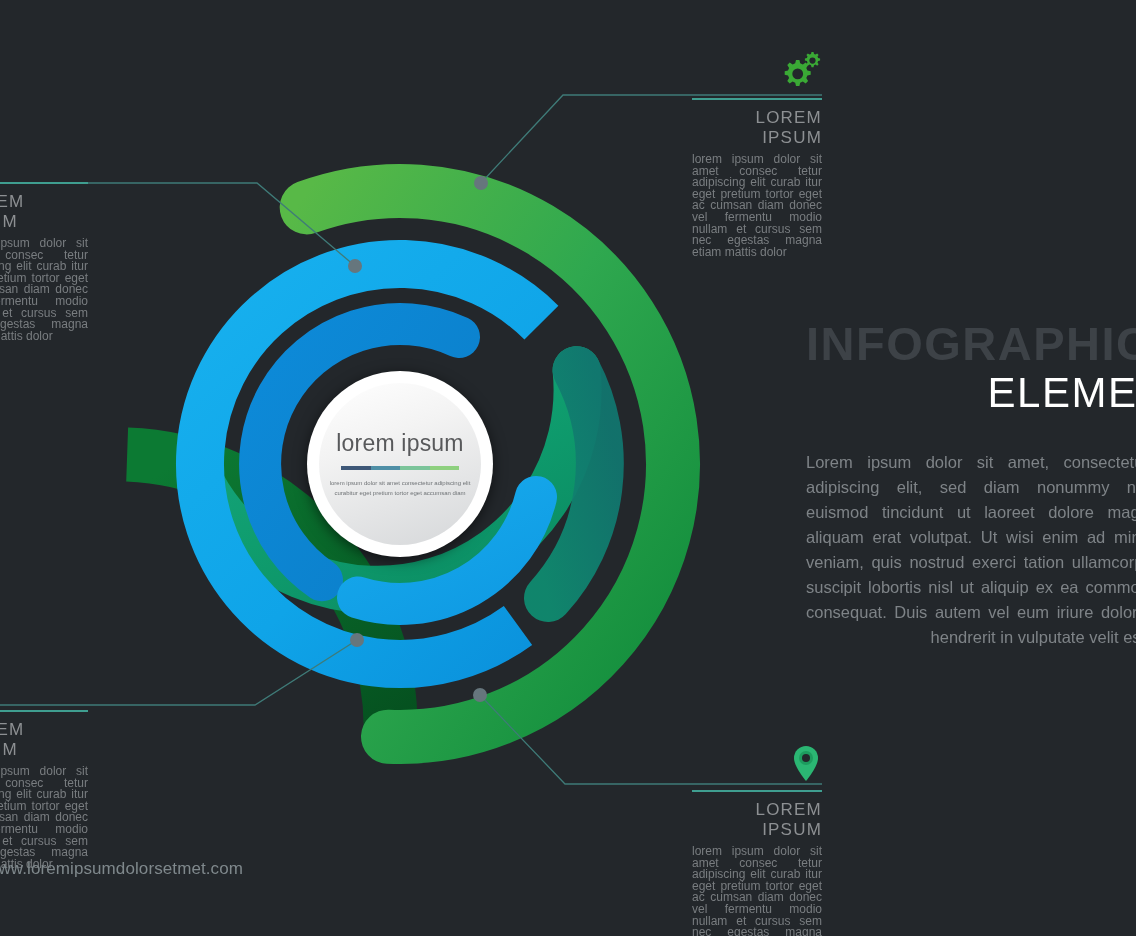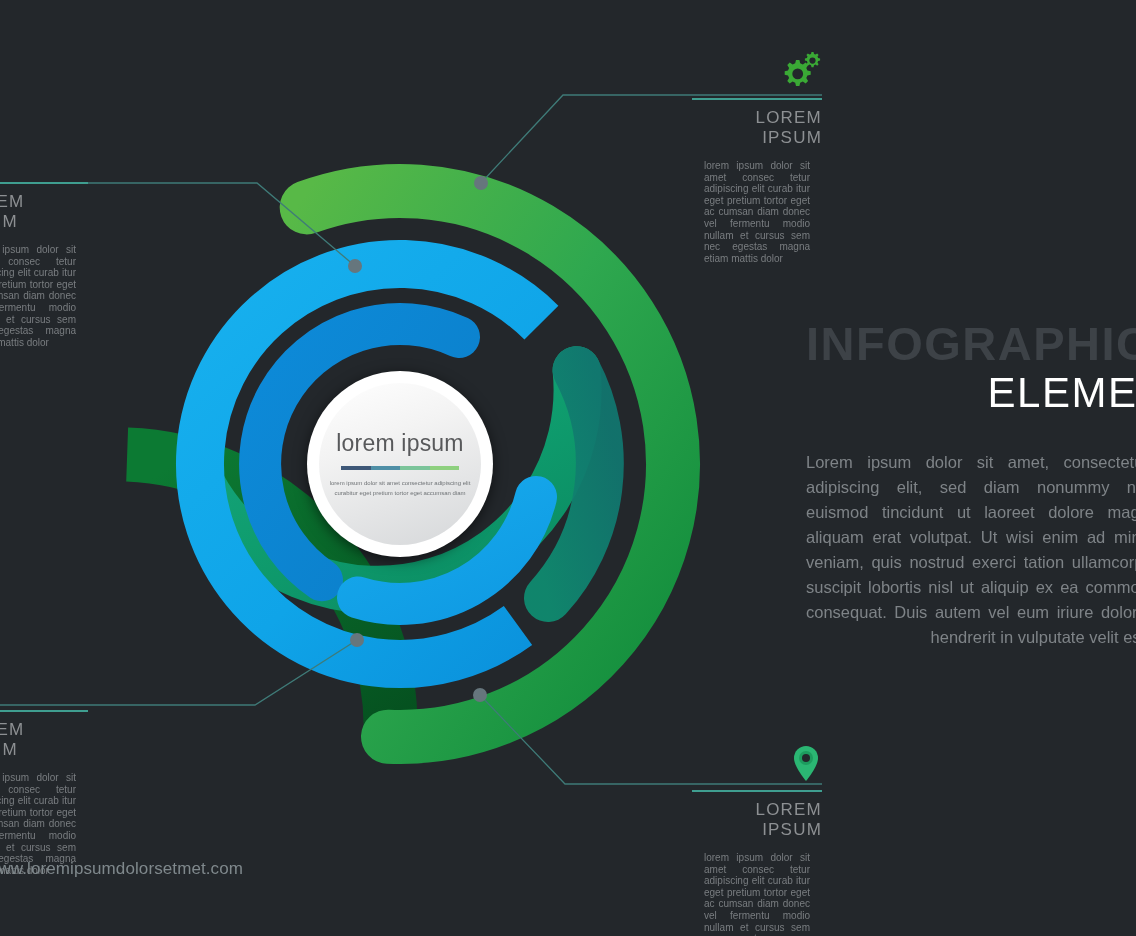--- a/index.html
+++ b/index.html
@@ -48,21 +48,21 @@
   
   .callout{position:absolute;width:130px;}
   .callout .ico{height:44px;display:flex;align-items:flex-end;}
   .callout .ico.right{justify-content:flex-end;}
   .callout .bar{height:2px;background:#3f9e90;margin-top:6px;}
   .callout h3{
     margin:8px 0 6px 0;font-size:17px;font-weight:400;
     color:#8d9093;letter-spacing:1.2px;
   }
   .callout p{
-    margin:12px;font-size:10px;line-height:11.6px;color:#797d80;
+    margin:0;font-size:12px;line-height:11.6px;color:#797d80;
     text-align:justify;
   }
   .callout.ralign h3{text-align:right;}
   .co-tl{left:-42px;top:132px;}
   .co-tr{left:692px;top:48px;}
   .co-bl{left:-42px;top:660px;}
   .co-br{left:692px;top:740px;}
 
   
   .headline{position:absolute;left:806px;top:318px;width:420px;}

